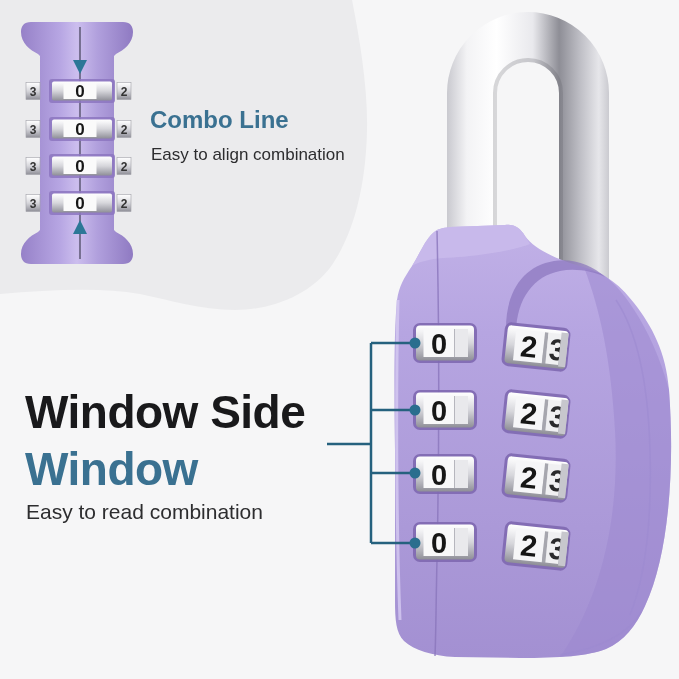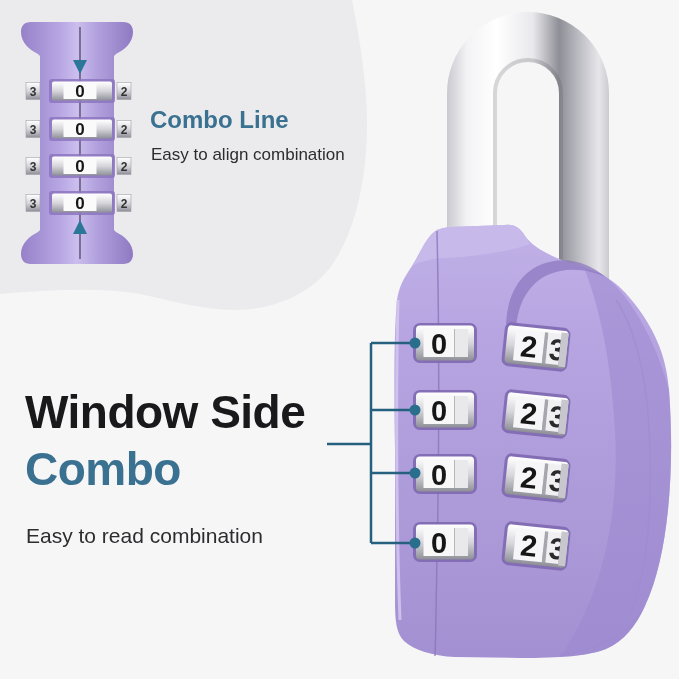--- a/index.html
+++ b/index.html
@@ -5,21 +5,21 @@
   html,body{margin:0;padding:0;}
   .stage{position:relative;width:679px;height:679px;background:#f6f6f7;overflow:hidden;
          font-family:"Liberation Sans",sans-serif;}
   .scene{position:absolute;left:0;top:0;}
   .txt{position:absolute;margin:0;}
   .inset-title{left:150px;top:107px;font-size:24px;font-weight:bold;color:#3a7191;line-height:1.1;}
   .inset-sub{left:151px;top:145px;font-size:17px;color:#2d2d2f;line-height:1.2;}
   .main-title{left:25px;top:384px;font-size:46px;font-weight:bold;line-height:57px;letter-spacing:-0.5px;}
   .main-title .l1{color:#19191b;}
   .main-title .l2{color:#3a7191;}
-  .main-sub{left:26px;top:524px;font-size:21px;color:#2d2d2f;}
+  .main-sub{left:26px;top:500px;font-size:21px;color:#2d2d2f;}
   svg text{font-family:"Liberation Sans",sans-serif;font-weight:bold;}
 </style>
 </head>
 <body>
 
 <div class="stage">
 
   <svg class="scene" width="679" height="679" viewBox="0 0 679 679">
     <defs>
       <linearGradient id="chromeV" x1="0" y1="0" x2="0" y2="1">
@@ -240,17 +240,17 @@
       <circle cx="415" cy="473" r="5.5"></circle>
       <circle cx="415" cy="543" r="5.5"></circle>
     </g>
   </svg>
 
   <p class="txt inset-sub">Easy to align combination</p>
   <p class="txt inset-title">Combo Line</p>
 
   <div class="txt main-title">
     <div class="l1">Window Side</div>
-    <div class="l2">Combo</div>
+    <div class="l2">Window</div>
   </div>
   <p class="txt main-sub">Easy to read combination</p>
 
 </div>
 
 </body></html>

